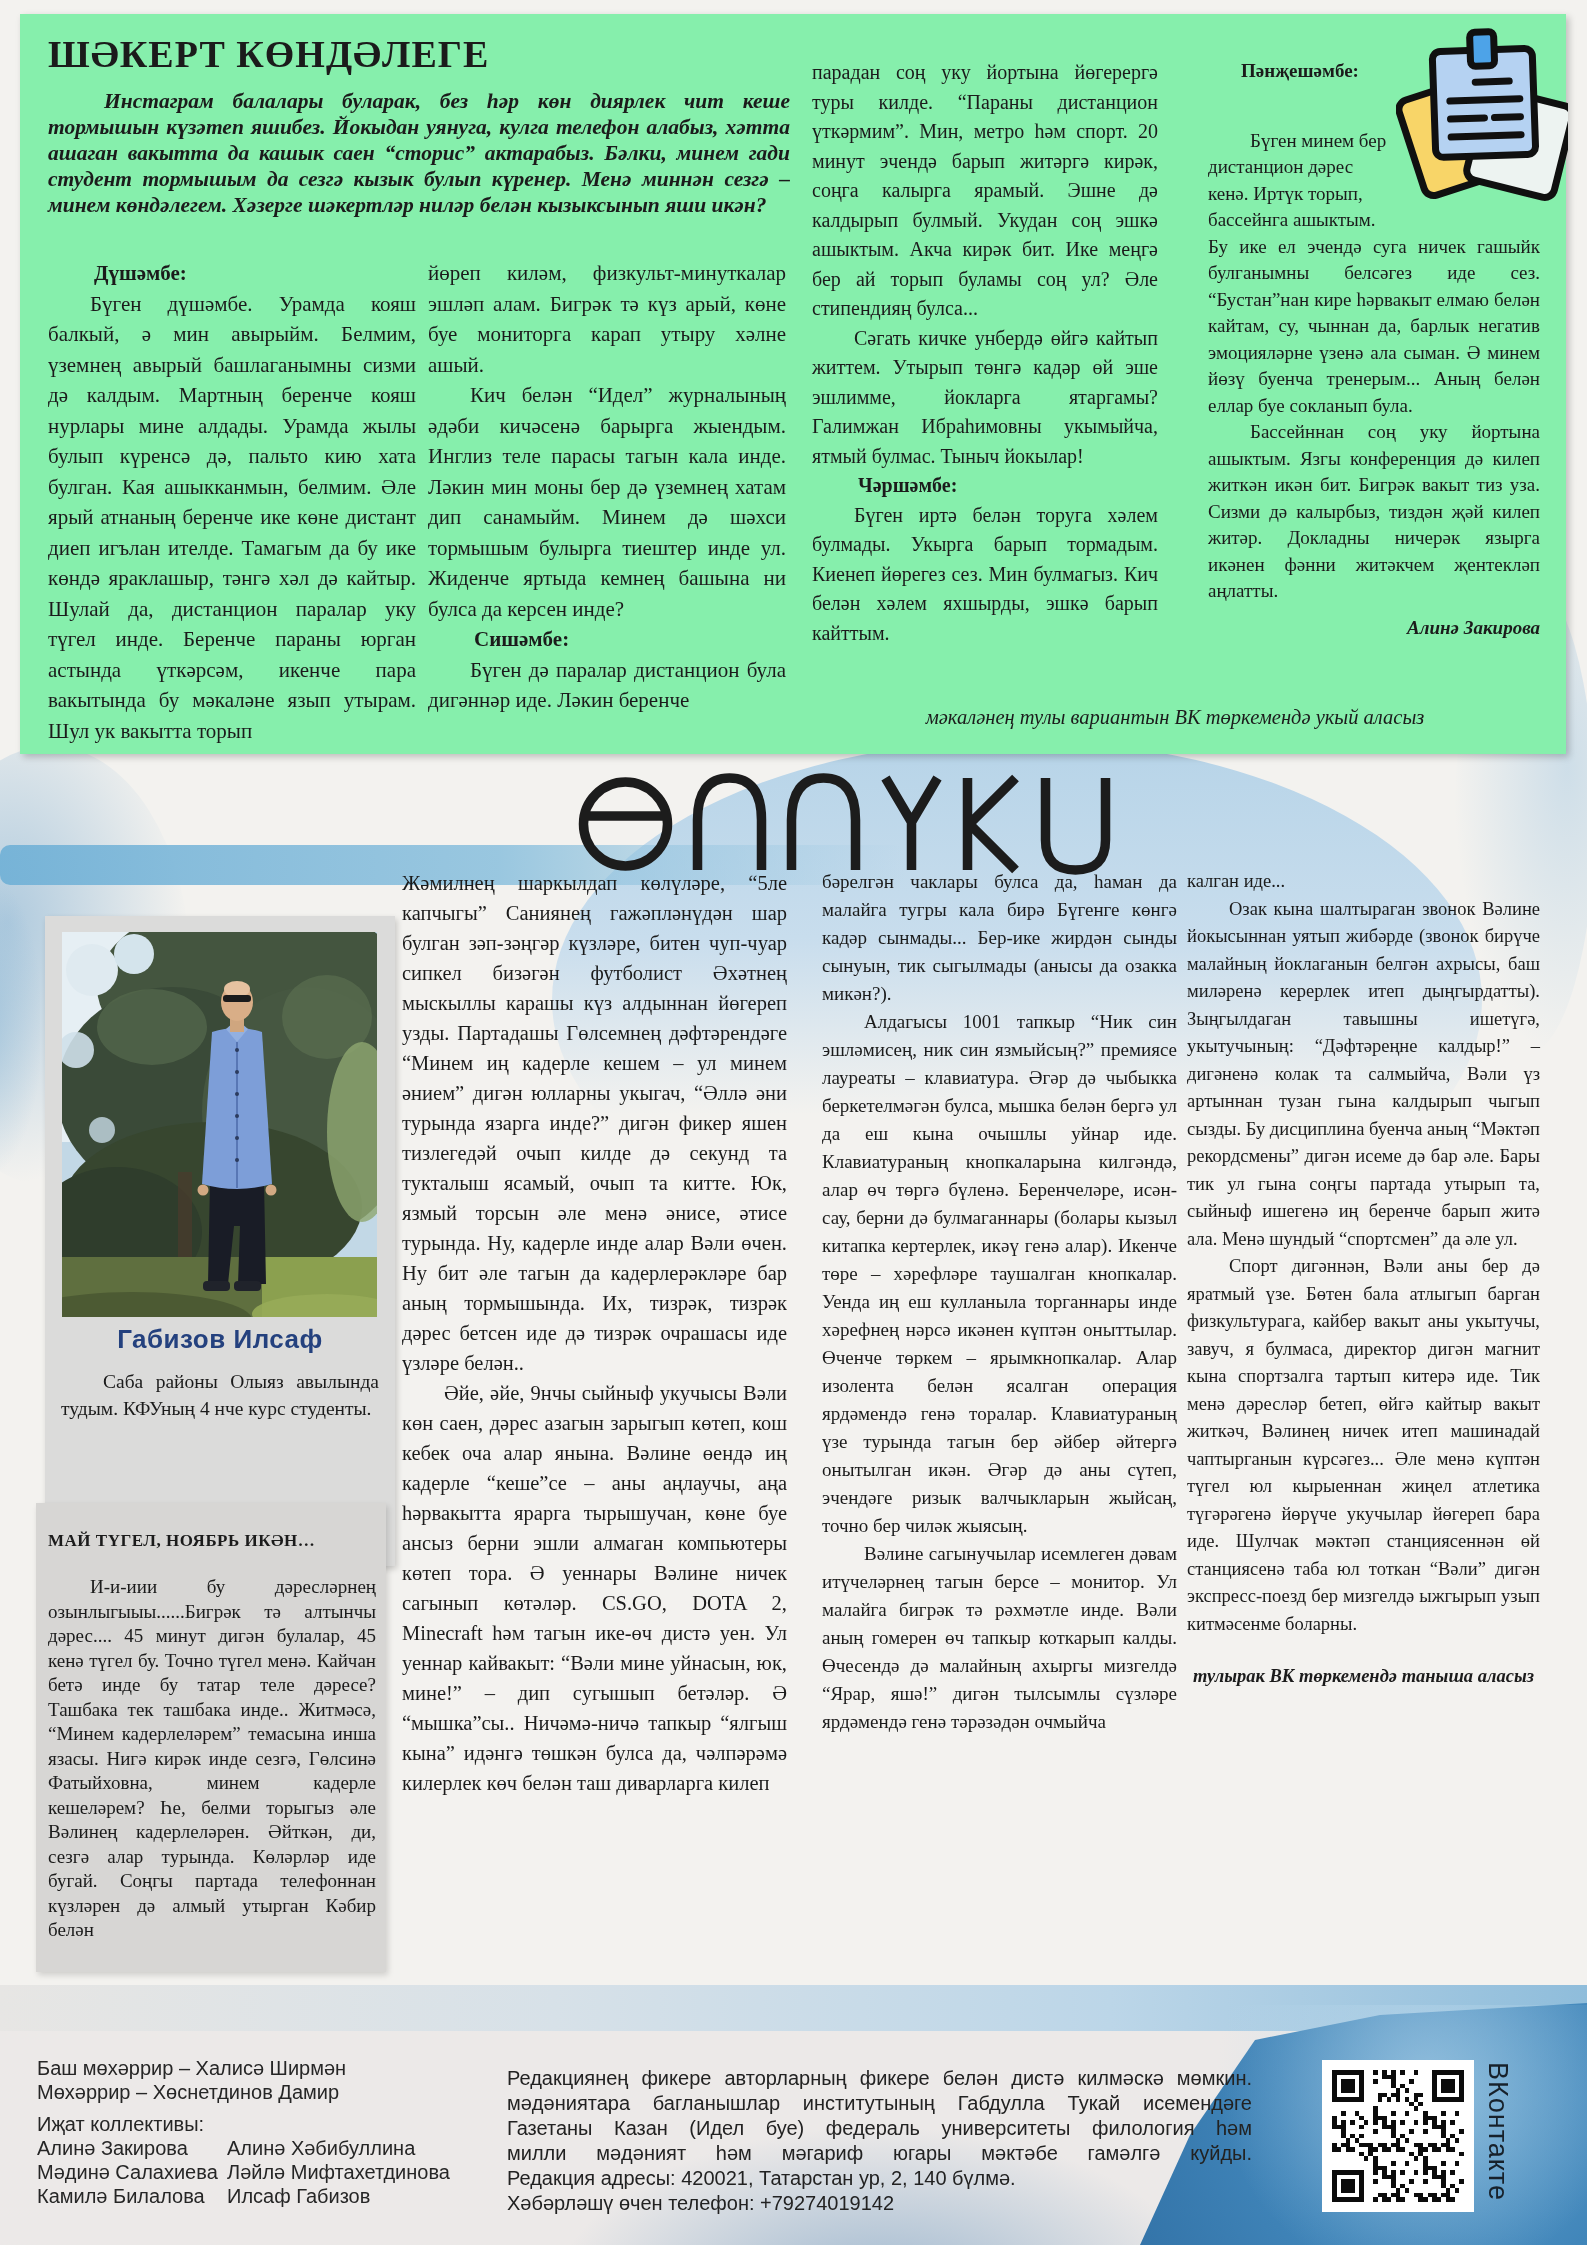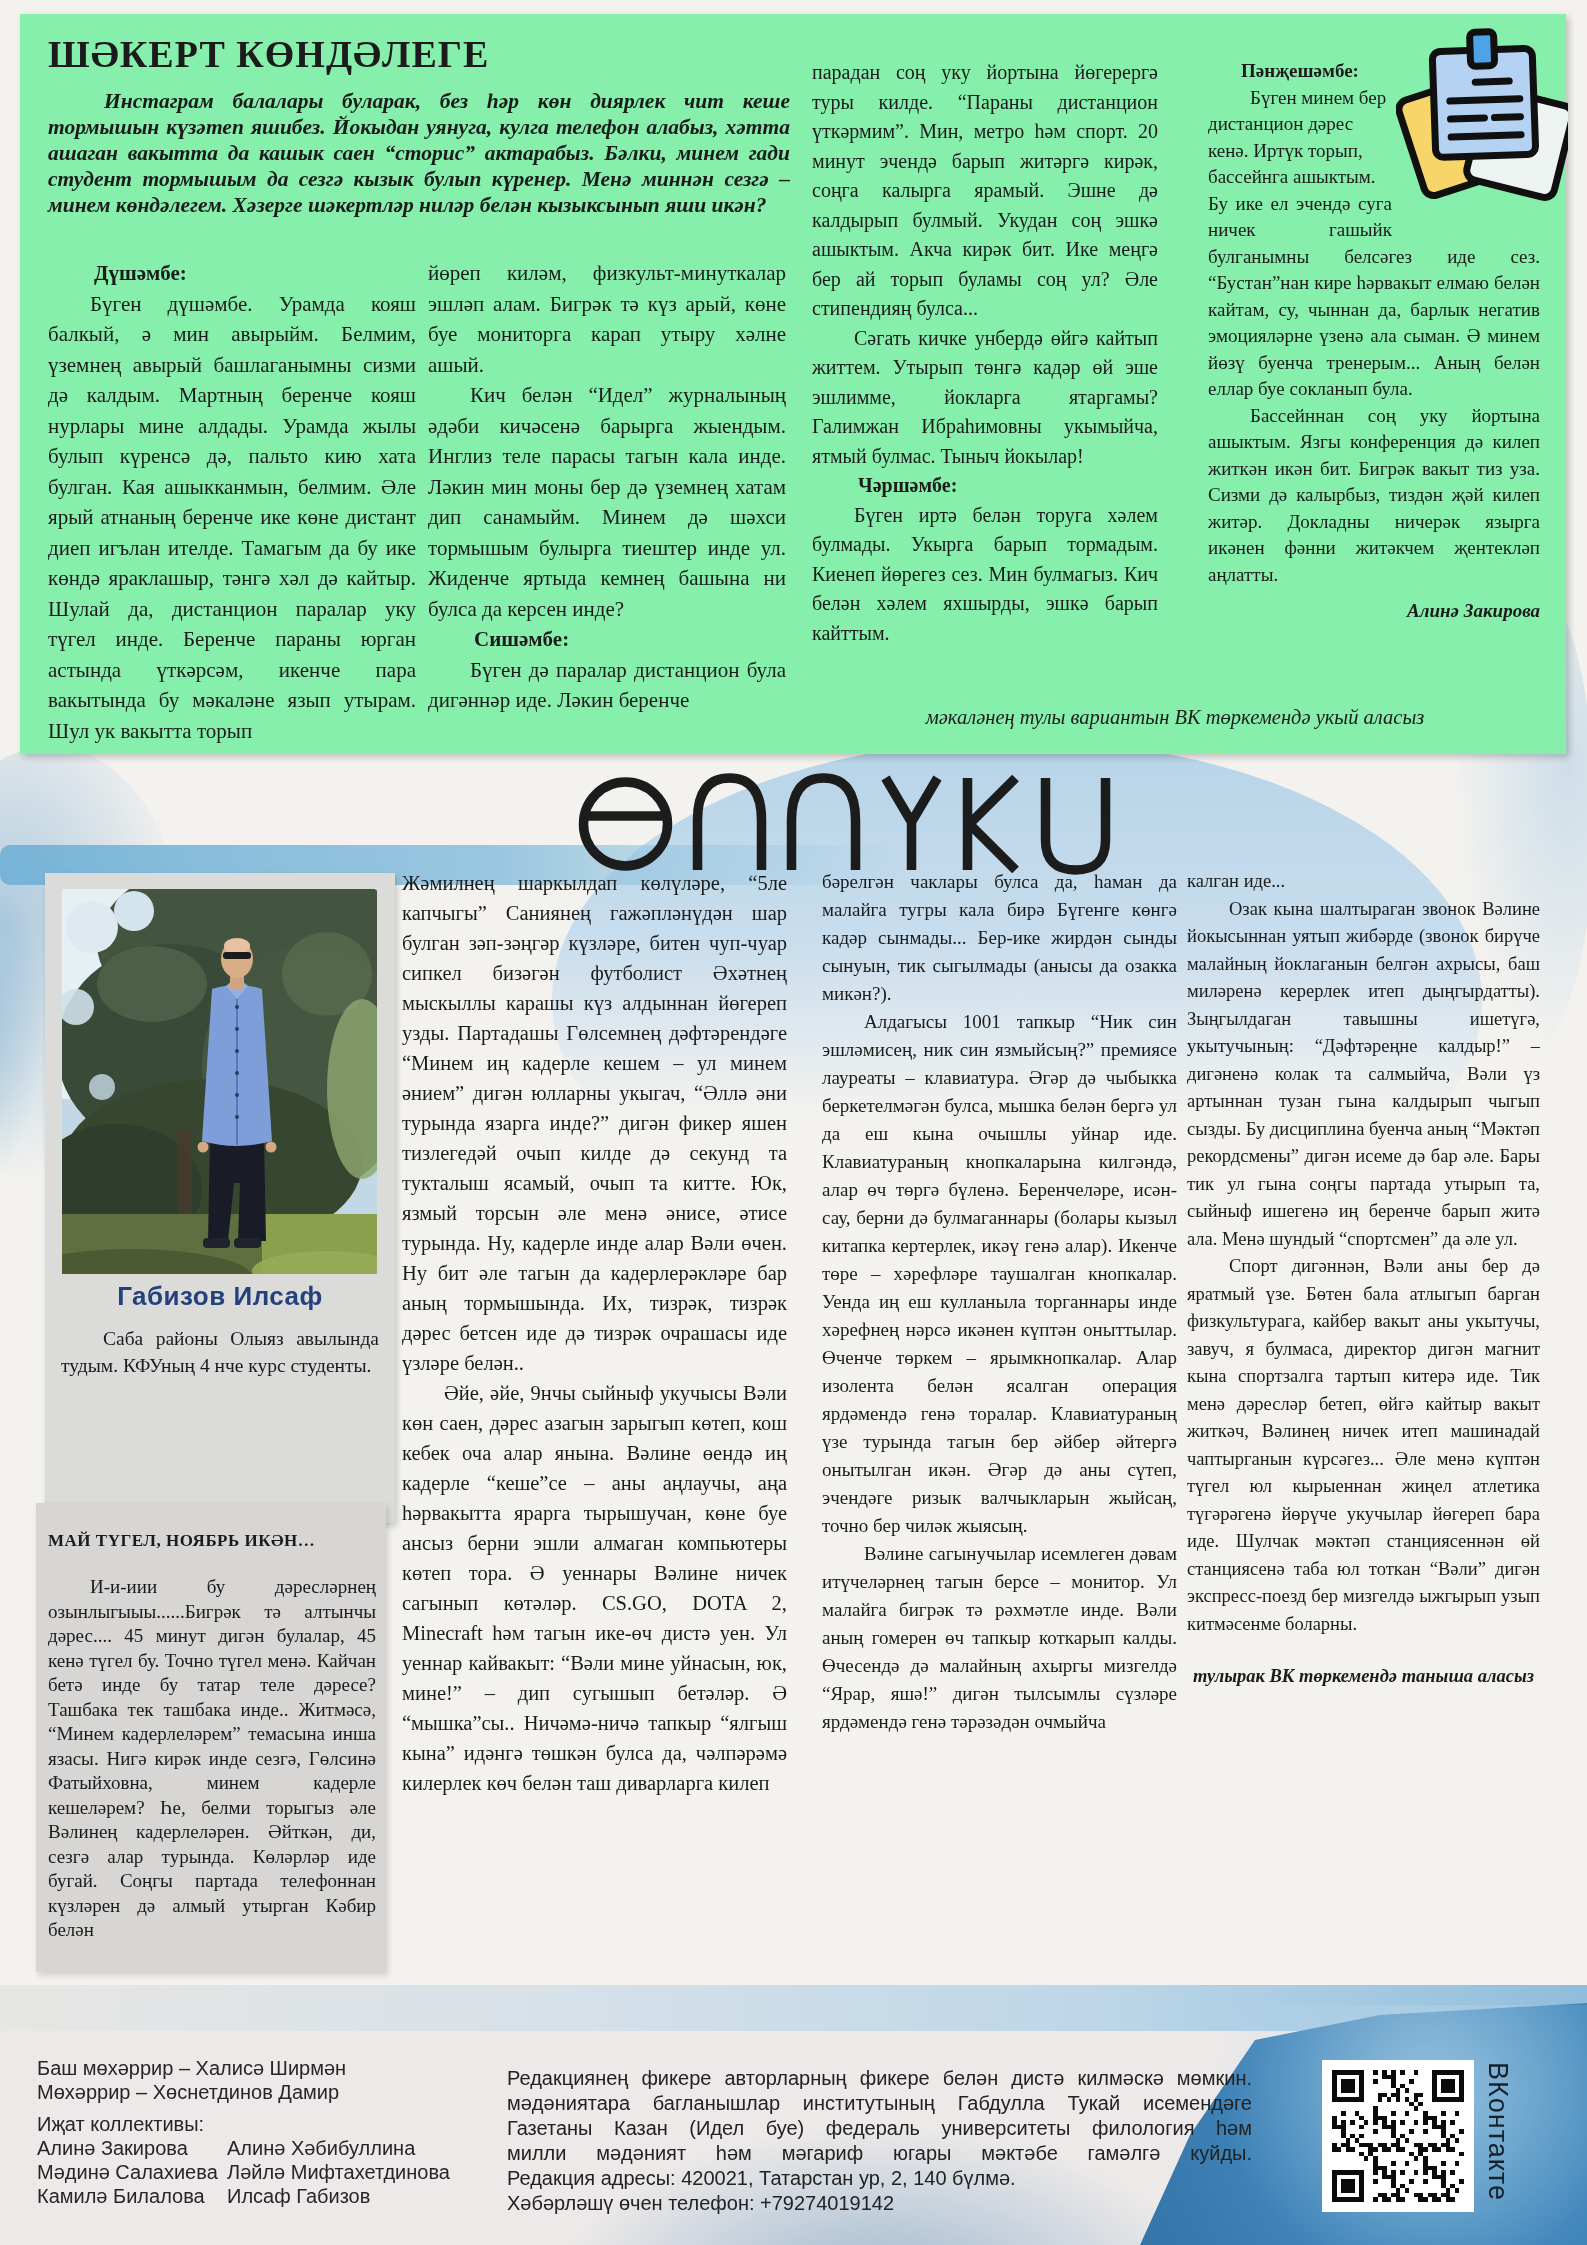--- a/index.html
+++ b/index.html
@@ -38,31 +38,31 @@
   .tcol{position:absolute;top:244px;text-align:justify;}
   .tcolA{left:28px;width:368px;font-size:21px;line-height:30.5px;}
   .tcolB{left:408px;width:358px;font-size:21px;line-height:30.5px;}
   .tcolD{left:792px;top:44px;width:346px;font-size:20px;line-height:29.5px;}
   .tcolE{left:1188px;top:44px;width:332px;font-size:19px;line-height:26.5px;}
   .icon-spacer{float:right;width:148px;height:168px;}
   .blk-p{text-indent:42px;}
   .blk-p0{text-indent:0;}
   .blk-h{font-weight:bold;text-indent:46px;}
   .blk-hc{font-weight:bold;text-align:center;}
-  .blk-pl{text-align:left;text-indent:42px;}
+  .blk-pl{text-align:left;text-indent:42px;margin-top:43px;}
   .blk-sig{font-weight:bold;font-style:italic;text-align:right;margin-top:10px;}
   .blk-noteR{font-weight:bold;font-style:italic;text-align:center;margin-top:26px;line-height:1.35;}
   .vk-note-top{position:absolute;left:770px;top:692px;width:770px;text-align:center;
     font-style:italic;font-size:20.5px;}
   .notes-icon{left:1396px;top:24px;width:172px;height:186px;}
   
   .logo{left:575px;top:758px;width:645px;height:122px;}
   .sr{position:absolute;width:1px;height:1px;overflow:hidden;clip-path:inset(50%);white-space:nowrap;}
   
-  .profile-panel{left:45px;top:873px;width:350px;height:650px;background:#dbdbda;
+  .profile-panel{left:45px;top:916px;width:350px;height:650px;background:#dbdbda;
     box-shadow:2px 3px 6px rgba(0,0,0,.18);}
   .photo{position:absolute;left:17px;top:16px;width:315px;height:385px;overflow:hidden;}
   .p-caption{position:absolute;left:0;top:408px;width:100%;text-align:center;margin:0;
     font-family:"Liberation Sans","DejaVu Sans",sans-serif;font-size:26px;font-weight:bold;
     color:#24417e;letter-spacing:.5px;}
   .p-bio{position:absolute;left:16px;top:452px;width:318px;font-size:19.5px;line-height:27px;text-align:justify;}
   
   .may-panel{left:36px;top:1503px;width:350px;height:469px;background:#d7d6d4;
     box-shadow:2px 3px 6px rgba(0,0,0,.15);}
   .may-title{position:absolute;left:12px;top:28px;width:330px;margin:0;

